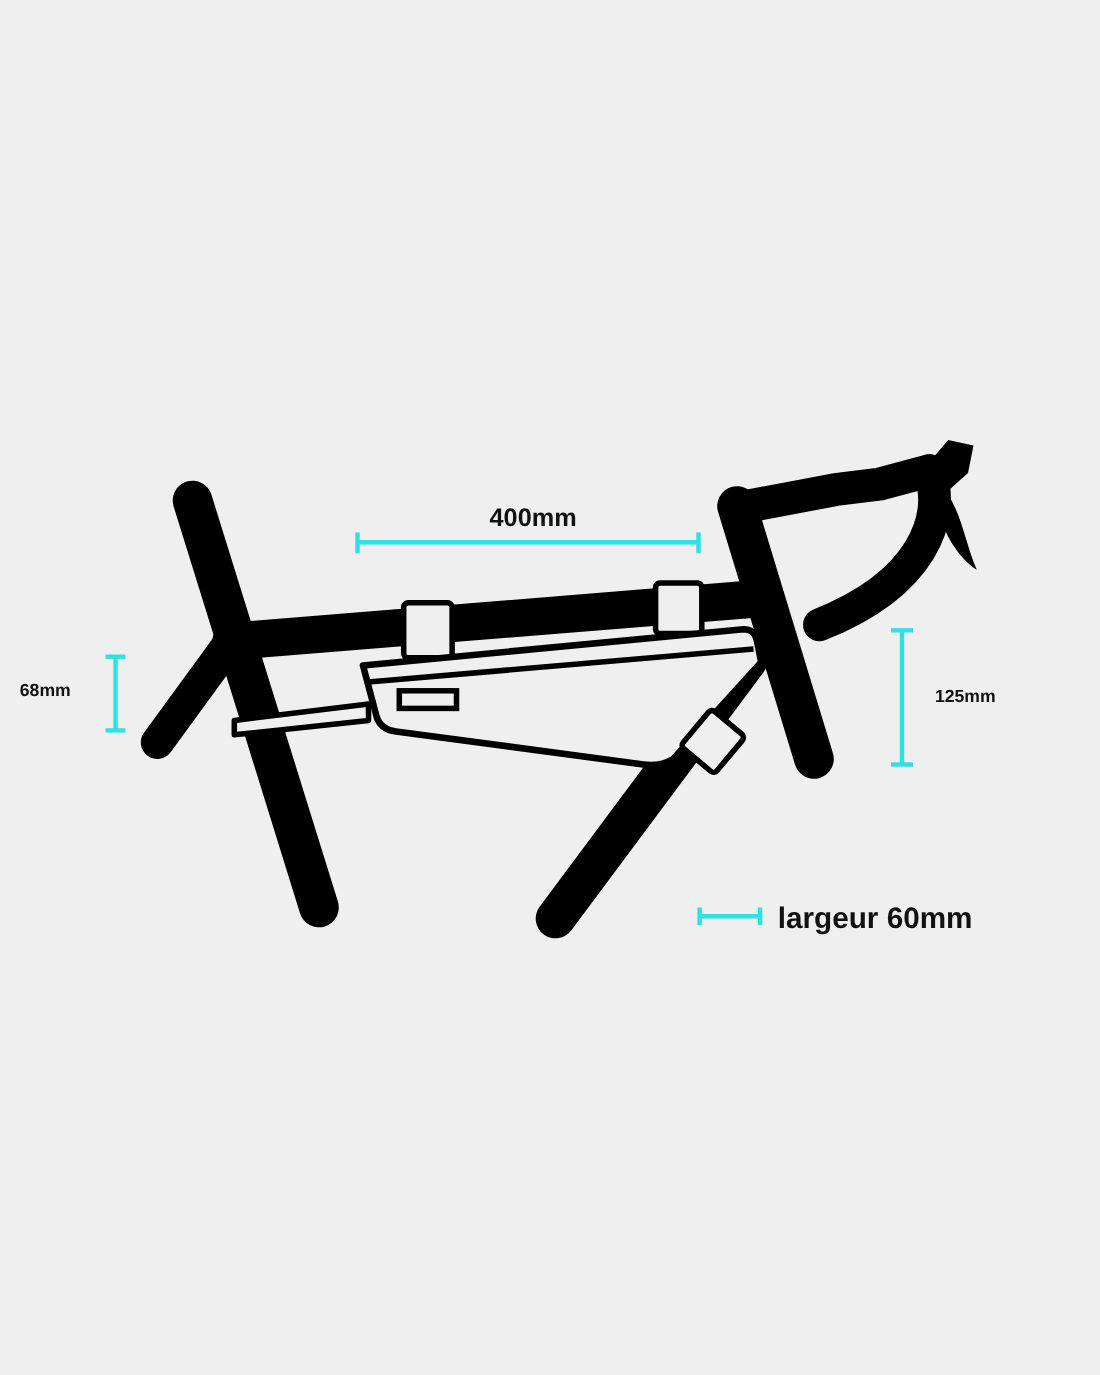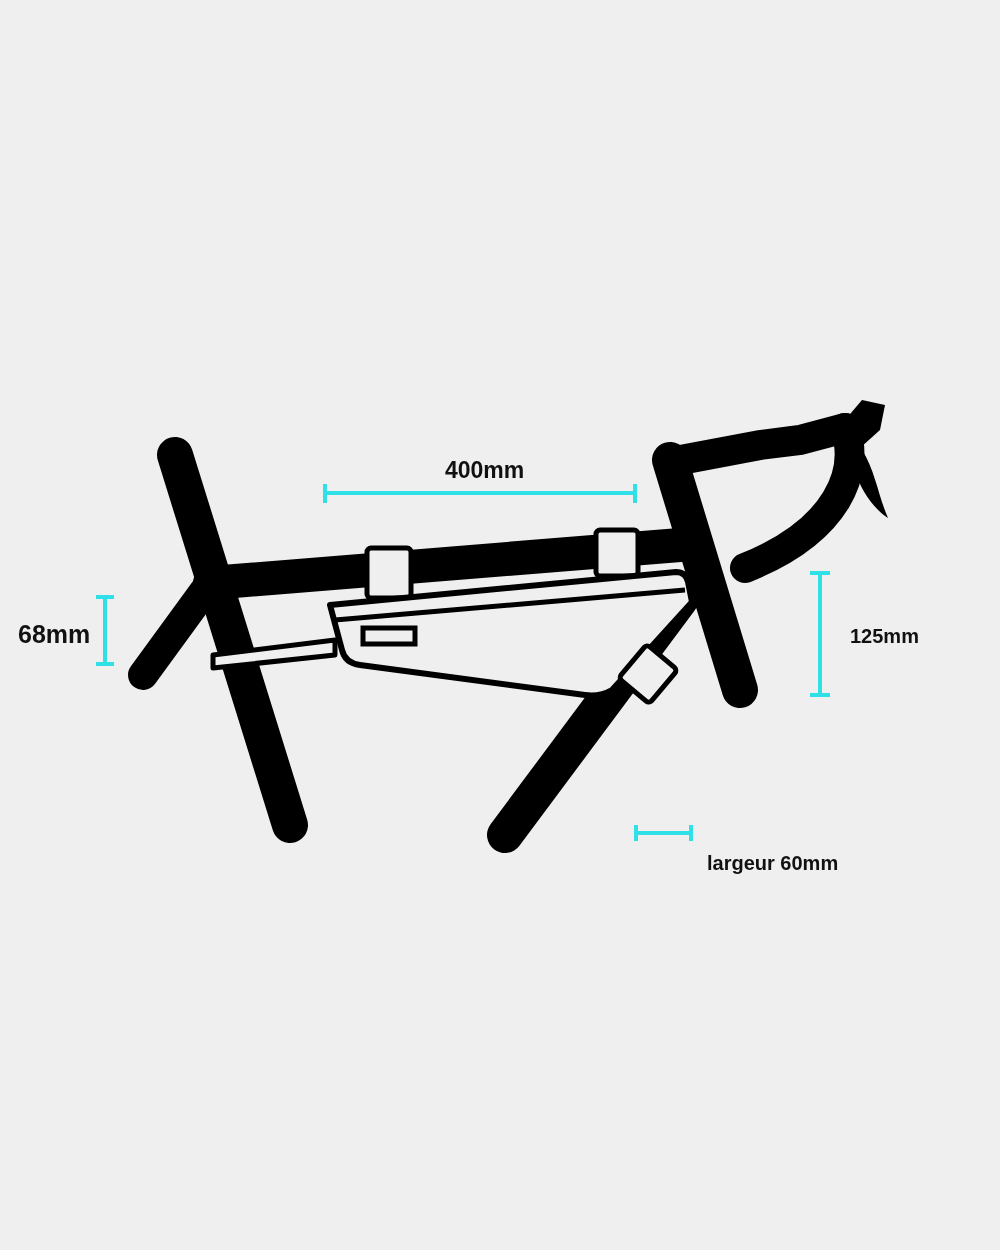--- a/index.html
+++ b/index.html
@@ -11,23 +11,23 @@
     }
     svg.diagram { position: absolute; left: 0; top: 0; width: 1000px; height: 1250px; }
     .label {
       position: absolute;
       font-weight: bold;
       color: #111;
       font-family: "Liberation Sans", "DejaVu Sans", sans-serif;
       white-space: nowrap;
     }
     .lbl-400 { left: 445px; top: 457px; font-size: 23px; }
-    .lbl-68 { left: 18px; top: 620px; font-size: 25px; }
-    .lbl-125 { left: 850px; top: 625px; font-size: 20px; }
-    .lbl-width { left: 707px; top: 820px; font-size: 20px; margin-top: 32px; }
+    .lbl-68 { left: 18px; top: 620px; font-size: 16px; }
+    .lbl-125 { left: 850px; top: 625px; font-size: 16px; }
+    .lbl-width { left: 707px; top: 820px; font-size: 27px; }
   </style>
 </head>
 <body>
 
 <svg class="diagram" viewBox="0 0 1000 1250" xmlns="http://www.w3.org/2000/svg">
   <g stroke="#000" stroke-linecap="round" fill="none">
 
     <line x1="175" y1="455" x2="290" y2="825" stroke-width="36"></line>
 
     <line x1="205" y1="590" x2="143" y2="675" stroke-width="30"></line>

